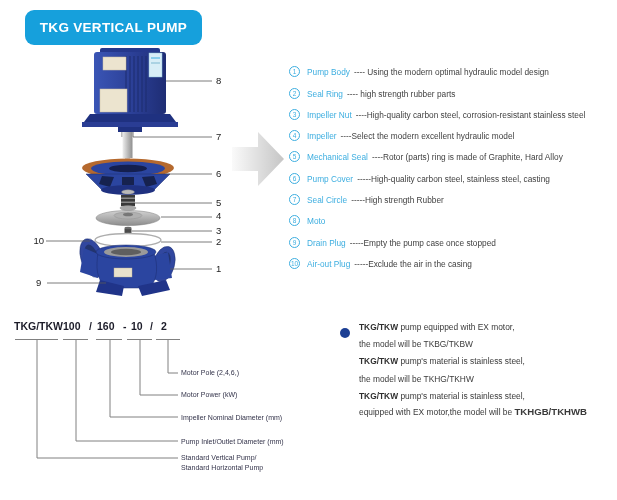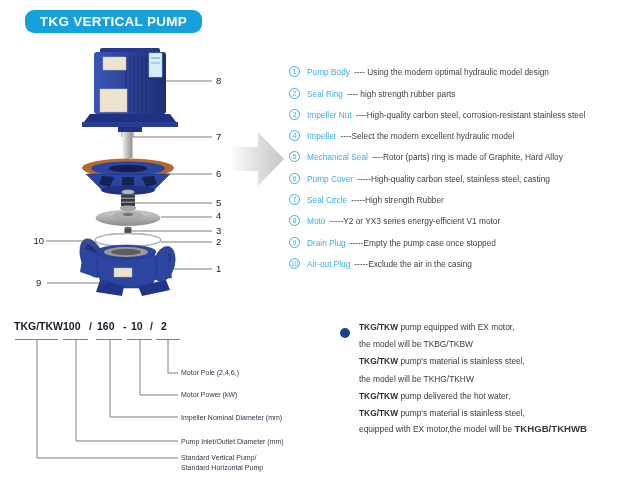--- a/index.html
+++ b/index.html
@@ -4,21 +4,21 @@
 <style>
   html,body{margin:0;padding:0;}
   body{
     width:617px;height:500px;position:relative;overflow:hidden;
     background:#ffffff;
     font-family:"Liberation Sans", sans-serif;
     -webkit-font-smoothing:antialiased;
   }
   
   .banner{
-    position:absolute;left:25px;top:10px;width:177px;height:23px;
+    position:absolute;left:25px;top:10px;width:177px;height:35px;
     background:#16a0dc;border-radius:9px;
     display:flex;align-items:center;justify-content:center;
     color:#ffffff;font-weight:bold;font-size:13.5px;letter-spacing:.3px;
   }
   
   .pump-svg{position:absolute;left:18px;top:40px;}
   .arrow-svg{position:absolute;left:230px;top:126px;}
   .callout{
     position:absolute;font-size:9.5px;color:#222;line-height:10px;
   }
@@ -219,21 +219,20 @@
     <span class="pdesc">-----High-quality carbon steel, stainless steel, casting</span>
   </div>
   <div class="part-row">
     <span class="pnum">7</span>
     <span class="pname">Seal Circle</span>
     <span class="pdesc">-----High strength Rubber</span>
   </div>
   <div class="part-row">
     <span class="pnum">8</span>
     <span class="pname">Moto</span>
-    <span class="pdesc">-----Y2 or YX3 series energy-efficient V1 motor</span>
   </div>
   <div class="part-row">
     <span class="pnum">9</span>
     <span class="pname">Drain Plug</span>
     <span class="pdesc">-----Empty the pump case once stopped</span>
   </div>
   <div class="part-row">
     <span class="pnum">10</span>
     <span class="pname">Air-out Plug</span>
     <span class="pdesc">-----Exclude the air in the casing</span>
@@ -280,21 +279,18 @@
   <div class="note-line">
     <span>the model will be </span><span class="ncode">TKBG/TKBW</span>
   </div>
   <div class="note-line">
     <span class="nb">TKG/TKW</span><span> pump's material is stainless steel,</span>
   </div>
   <div class="note-line">
     <span>the model will be </span><span class="ncode">TKHG/TKHW</span>
   </div>
   <div class="note-line">
-    <span class="nb">TKG/TKW</span><span> pump delivered the hot water,</span>
-  </div>
-  <div class="note-line">
     <span class="nb">TKG/TKW</span><span> pump's material is stainless steel,</span>
   </div>
   <div class="note-line tight">
     <span>equipped with EX motor,the model will be </span><span class="ncode big">TKHGB/TKHWB</span>
   </div>
 </div>
 
 </body></html>

